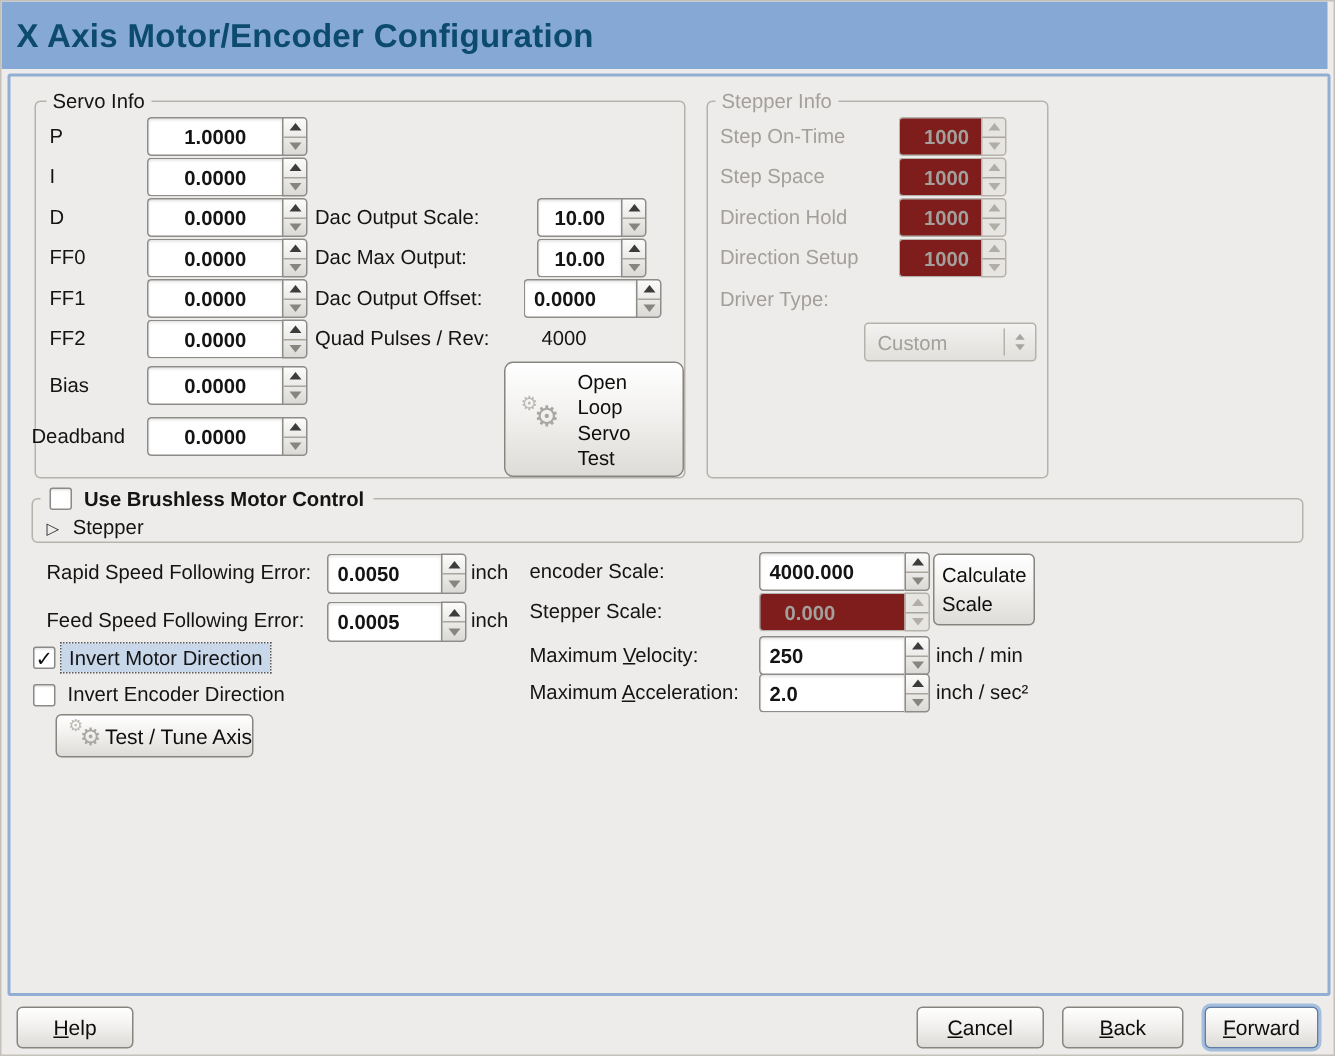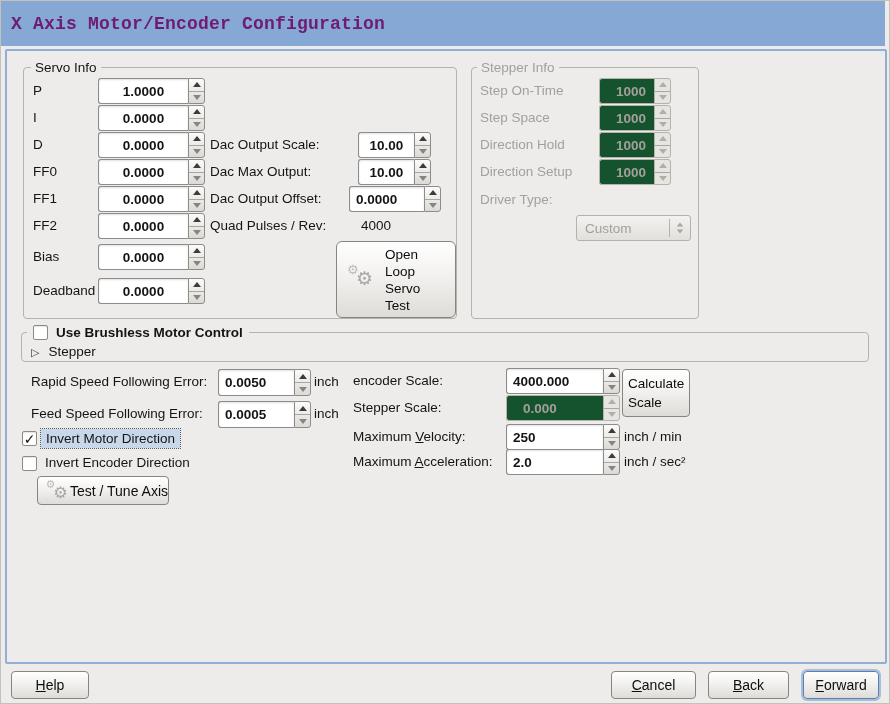--- a/index.html
+++ b/index.html
@@ -10,21 +10,21 @@
     font-size:13.5px;
     color:#141414;
     background:#eeecea;
     border:1px solid #c4c1bb;
     overflow:hidden;
   }
   .titlebar {
     position:absolute; left:0; top:0; width:884px; height:45px;
     background:#85a8d5; display:flex; align-items:center; padding-left:10px;
   }
-  .titlebar span { color:#701a75; font-size:18px; font-weight:bold; letter-spacing:0.2px;font-family:Liberation Mono, monospace; }
+  .titlebar span { color:#0c4a6e; font-size:22px; font-weight:bold; letter-spacing:0.2px; }
   .main-panel {
     position:absolute; left:4px; top:48px; width:882px; height:615px;
     border:2px solid #92aed2; border-radius:2px; background:#eeecea;
   }
   .frame { position:absolute; border:1px solid #b6b3ad; border-radius:4px; }
   .frame-label { position:absolute; background:#eeecea; padding:0 4px; white-space:nowrap; }
   .lbl { position:absolute; height:26px; line-height:26px; white-space:nowrap; }
   .dis { color:#a3a09b !important; }
   .bold { font-weight:bold; }
 
@@ -38,21 +38,21 @@
   }
   .sbx .entry.center { justify-content:center; padding:0 2px; }
   .sbx .spin {
     width:17px; border:1px solid #8e8c88; border-radius:0 3px 3px 0;
     background:linear-gradient(#fbfbfa,#dcdad6); display:flex; flex-direction:column;
   }
   .spin .sb { flex:1; display:flex; align-items:center; justify-content:center; }
   .spin .sb + .sb { border-top:1px solid #a9a6a0; }
   .tri-up { width:0; height:0; border-left:4px solid transparent; border-right:4px solid transparent; border-bottom:5px solid #3c3c3c; }
   .tri-dn { width:0; height:0; border-left:4px solid transparent; border-right:4px solid transparent; border-top:5px solid #87857f; }
-  .sbx.disabled .entry { background:#14532d; border-color:#b5b2ac; color:#a3a09b; box-shadow:none;padding-left:16px; }
+  .sbx.disabled .entry { background:#7f1d1d; border-color:#b5b2ac; color:#a3a09b; box-shadow:none;padding-left:16px; }
   .sbx.disabled .spin { border-color:#b5b2ac; background:#e7e5e2; }
   .sbx.disabled .tri-up { border-bottom-color:#b1aea8; }
   .sbx.disabled .tri-dn { border-top-color:#b1aea8; }
 
   
   .btn {
     position:absolute; background:linear-gradient(#ffffff,#f2f1ef 45%,#dedcd8);
     border:1px solid #87857f; border-radius:4px;
     display:flex; align-items:center; justify-content:center;
     font-size:14px; color:#0d0d0d; white-space:nowrap;
@@ -106,21 +106,21 @@
 <div class="frame" style="left:22px;top:66px;width:434px;height:252px;"></div>
 <div class="frame-label" style="left:30px;top:59px;">Servo Info</div>
 
 <span class="lbl" style="left:32px;top:77px;">P</span>
 <span class="lbl" style="left:32px;top:104px;">I</span>
 <span class="lbl" style="left:32px;top:131px;">D</span>
 <span class="lbl" style="left:32px;top:158px;">FF0</span>
 <span class="lbl" style="left:32px;top:185px;">FF1</span>
 <span class="lbl" style="left:32px;top:212px;">FF2</span>
 <span class="lbl" style="left:32px;top:243px;">Bias</span>
-<span class="lbl" style="left:32px;top:277px;">Deadband</span>
+<span class="lbl" style="left:20px;top:277px;">Deadband</span>
 
 <div class="sbx" style="left:97px;top:77px;">
   <div class="entry center" style="width:90px;">1.0000</div>
   <div class="spin">
       <div class="sb">
         <i class="tri-up"></i>
       </div>
       <div class="sb">
         <i class="tri-dn"></i>
       </div>

